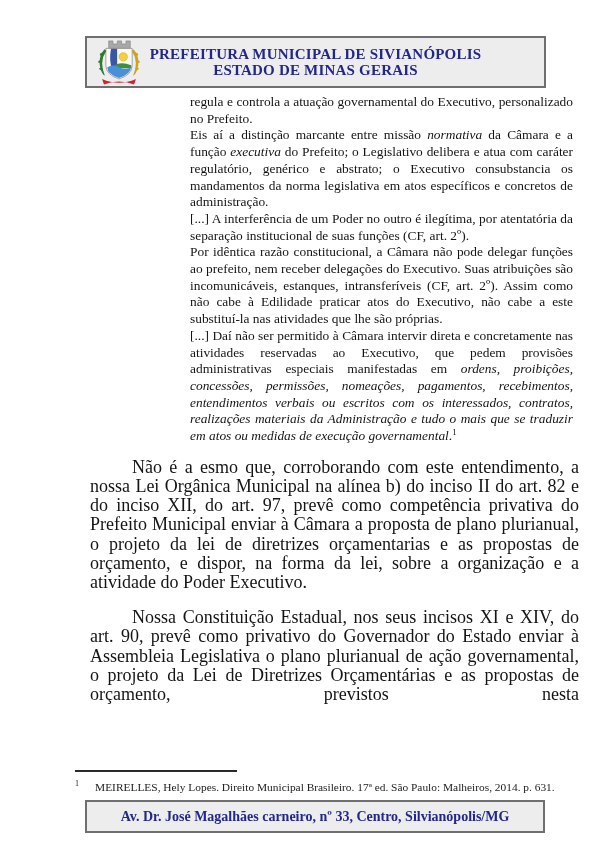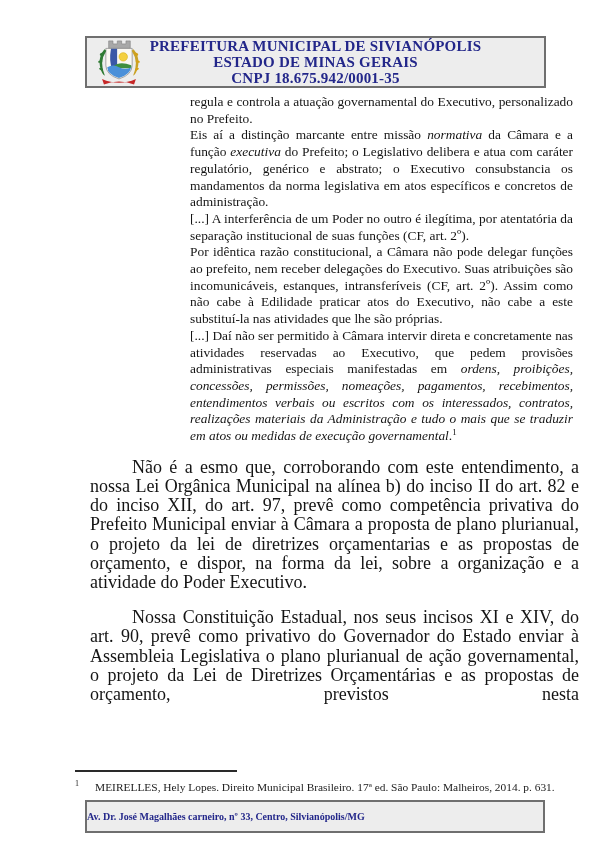--- a/index.html
+++ b/index.html
@@ -45,22 +45,22 @@
   .footnote-rule { width:162px; height:0; border-top:2px solid #2a2a2a; margin-bottom:5px; }
   .footnote-line { font-size:11.4px; line-height:14px; color:#1c1c1c; }
   .footnote-line sup { font-size:8px; }
   .fn-text { padding-left:16px;margin-top:8px; }
 
   
   .footer-box {
     position:absolute; left:85px; top:800px; width:460px; height:33px;
     background:#ededed; border:2px solid #6f6f6f; box-sizing:border-box;
     display:flex; flex-direction:column; justify-content:center;
-    font-weight:bold; color:#23278a;
-    font-size:10px; line-height:15.2px;
+    text-align:center; font-weight:bold; color:#23278a;
+    font-size:14px; line-height:15.2px;
   }
 </style>
 </head>
 <body>
 
 <div class="page">
 
   <div class="header-box">
     <span class="logo">
       <svg viewBox="0 0 60 50" width="58" height="47" xmlns="http://www.w3.org/2000/svg">
@@ -86,21 +86,20 @@
         <ellipse cx="48.5" cy="16" rx="2.2" ry="1.2" fill="#d4a017" transform="rotate(35 48.5 16)"></ellipse>
         <ellipse cx="50" cy="24" rx="2.2" ry="1.2" fill="#d4a017" transform="rotate(10 50 24)"></ellipse>
         <ellipse cx="49" cy="32" rx="2.2" ry="1.2" fill="#d4a017" transform="rotate(-20 49 32)"></ellipse>
 
         <path d="M12 42.5 q18 8 36 0 l-2 6 q-16 -6.5 -32 0 z" fill="#c62828"></path>
       </svg>
     </span>
     <div class="header-text">
       <div>PREFEITURA MUNICIPAL DE SIVIANÓPOLIS</div>
       <div>ESTADO DE MINAS GERAIS</div>
-      <div>CNPJ 18.675.942/0001-35</div>
     </div>
   </div>
 
   <div class="content">
     <div class="quote">
         <p><span>regula e controla a atuação governamental do Executivo, personalizado no Prefeito.</span></p>
         <p><span>Eis aí a distinção marcante entre missão </span><i>normativa</i><span> da Câmara e a função </span><i>executiva</i><span> do Prefeito; o Legislativo delibera e atua com caráter regulatório, genérico e abstrato; o Executivo consubstancia os mandamentos da norma legislativa em atos específicos e concretos de administração.</span></p>
         <p><span>[...] A interferência de um Poder no outro é ilegítima, por atentatória da separação institucional de suas funções (CF, art. 2º).</span></p>
         <p><span>Por idêntica razão constitucional, a Câmara não pode delegar funções ao prefeito, nem receber delegações do Executivo. Suas atribuições são incomunicáveis, estanques, intransferíveis (CF, art. 2º). Assim como não cabe à Edilidade praticar atos do Executivo, não cabe a este substituí-la nas atividades que lhe são próprias.</span></p>
         <p><span>[...] Daí não ser permitido à Câmara intervir direta e concretamente nas atividades reservadas ao Executivo, que pedem provisões administrativas especiais manifestadas em </span><i>ordens, proibições, concessões, permissões, nomeações, pagamentos, recebimentos, entendimentos verbais ou escritos com os interessados, contratos, realizações materiais da Administração e tudo o mais que se traduzir em atos ou medidas de execução governamental</i><span>.</span><sup>1</sup></p>

